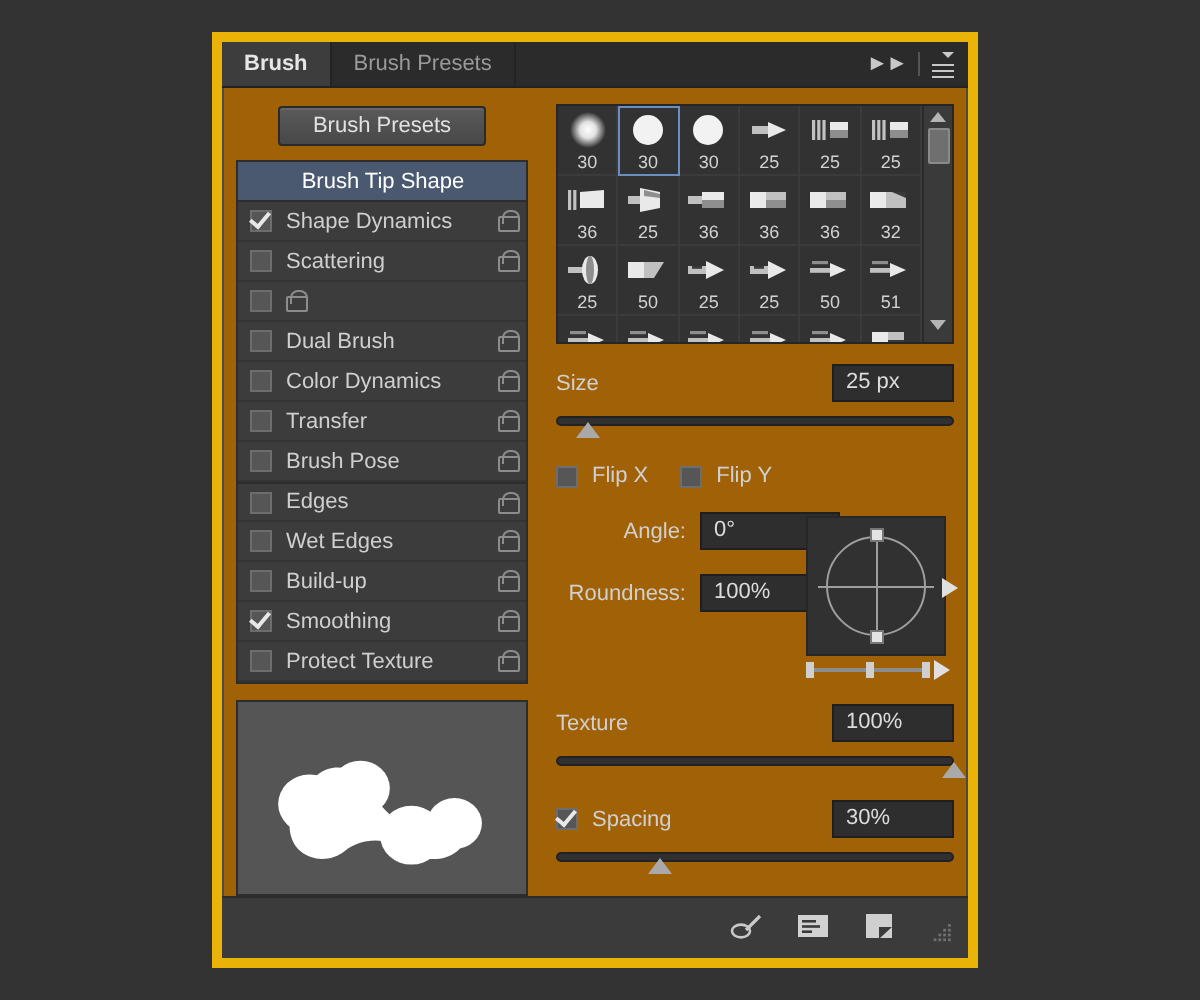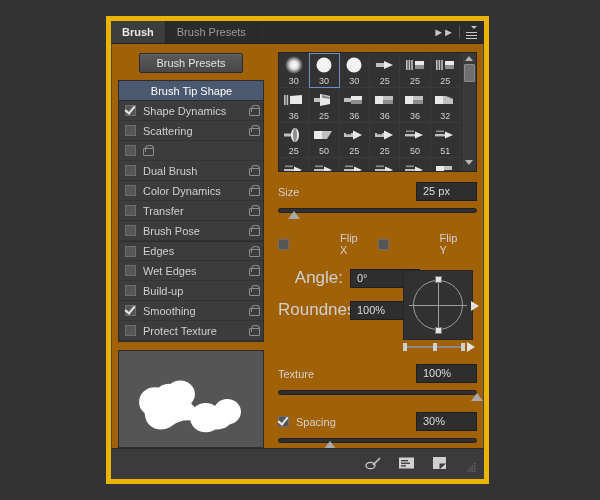--- a/index.html
+++ b/index.html
@@ -235,27 +235,27 @@
     position: absolute; top: 5px;
     width: 0; height: 0;
     border-left: 6px solid transparent;
     border-right: 6px solid transparent;
     border-bottom: 8px solid #a9a9a9;
     margin-left: -6px;
   }
 
   
   .flip-row { display: flex; align-items: center; margin-top: 12px; font-size: 11px; color: #d0d0d0; }
-  .flip-item { display: flex; align-items: center; margin-right: 16px; gap: 44px; }
+  .flip-item { display: flex; align-items: center; margin-right: 16px; }
 
   
   .angle-area { position: relative; margin-top: 2px; height: 86px; }
   .ang-fields { width: 150px; }
   .ang-row { display: flex; align-items: center; margin-top: 12px; }
-  .ang-lab { width: 72px; text-align: right; padding-right: 7px; font-size: 17px; color: #d0d0d0; }
+  .ang-lab { width: 72px; text-align: right; padding-right: 7px; font-size: 11px; color: #d0d0d0; }
   .ang-box { width: 70px; height: 19px; background: #2e2e2e; border: 1px solid #1f1f1f;
              color: #dcdcdc; font-size: 11px; line-height: 17px; padding-left: 6px; }
   .dial {
     position: absolute; right: 4px; top: 2px;
     width: 70px; height: 70px;
     background: #313131;
     border: 1px solid #272727;
   }
   .dial .circ {
     position: absolute; left: 9px; top: 9px;

